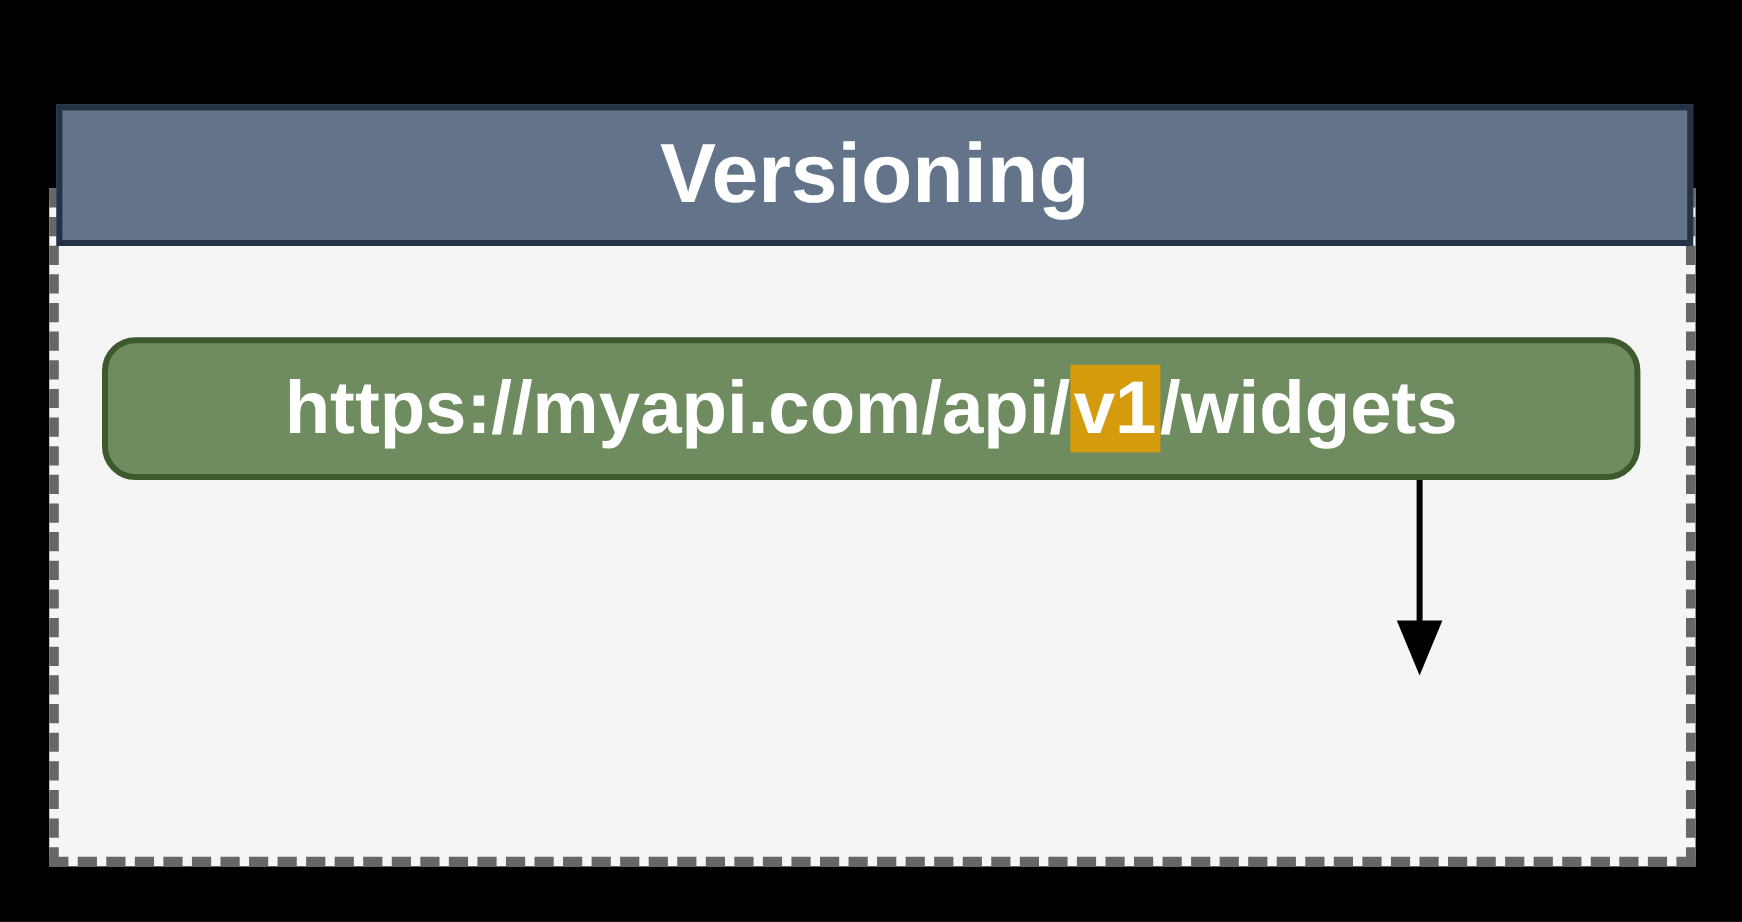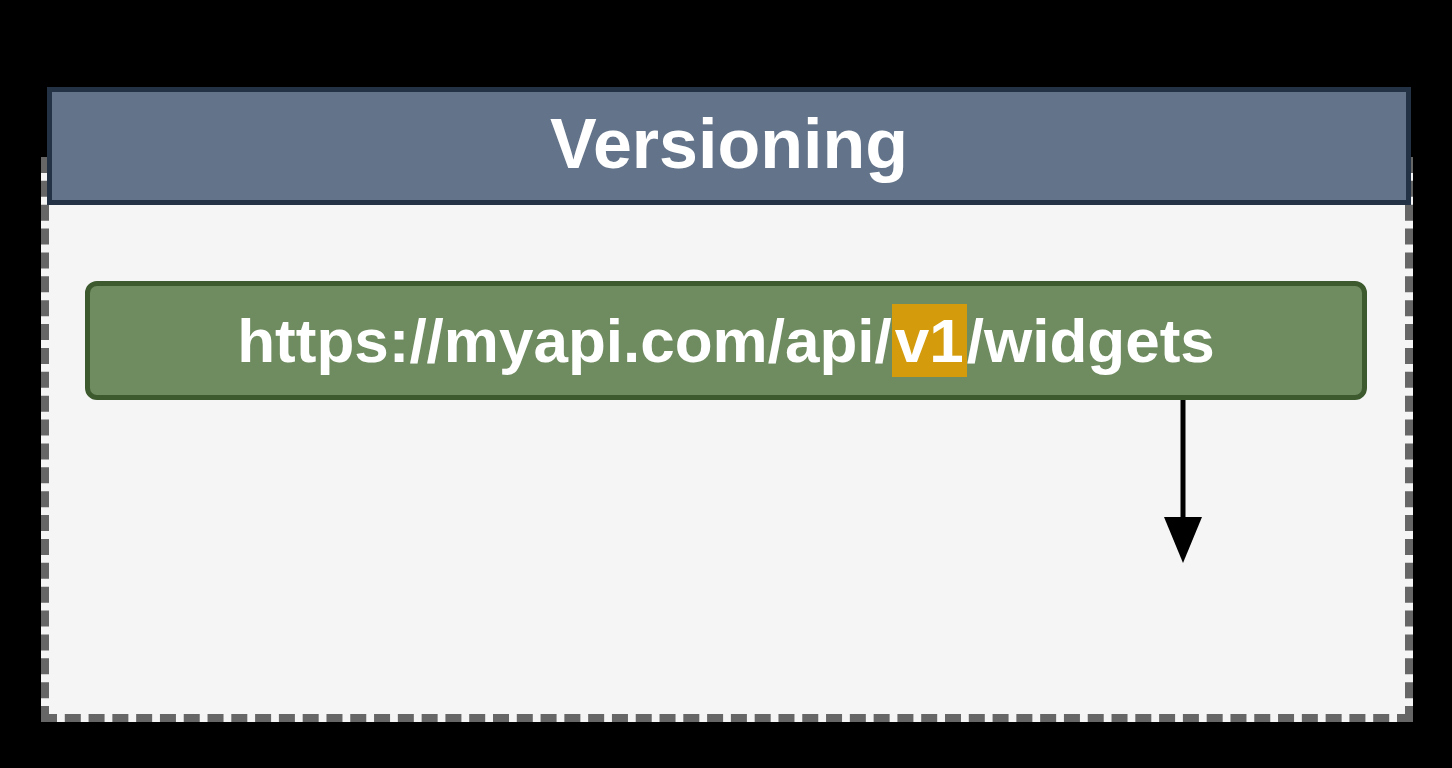--- a/index.html
+++ b/index.html
@@ -47,21 +47,21 @@
     color: var(--header-text, #fff);
     font-size: 70px;
     font-weight: bold;
     letter-spacing: 0;
     line-height: 1;
     padding-bottom: 4px;
   }
   .node {
     position: absolute;
     box-sizing: border-box;
-    border-radius: 12px;
+    border-radius: 28px;
     display: flex;
     align-items: center;
     justify-content: center;
     z-index: 2;
   }
   .node-v1 {
     left: 85px;
     top: 281px;
     width: 1282px;
     height: 119px;

